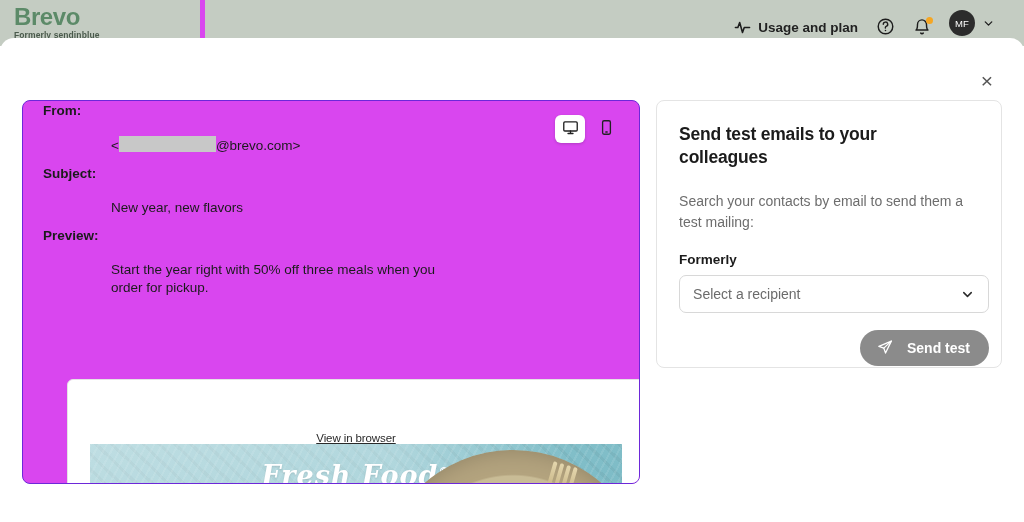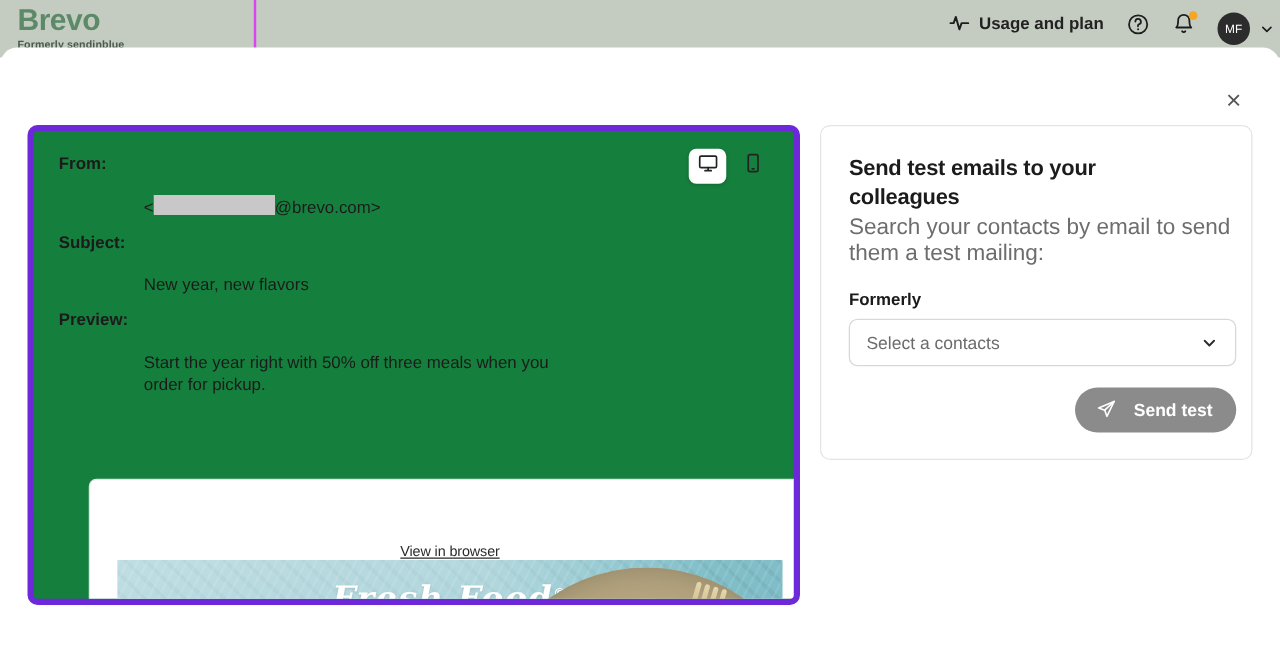--- a/index.html
+++ b/index.html
@@ -16,36 +16,36 @@
     position: absolute; top: 0; left: 0;
     width: 1024px; height: 46px;
     background: #c4ccc2;
     display: flex; align-items: center;
   }
   .brand-zone {
     width: 205px; height: 46px;
     display: flex; flex-direction: column;
     justify-content: center;
     padding-left: 14px;
-    border-right: 2px solid #d946ef;
+    border-right: 5px solid #d946ef;
   }
   .brand-word {
     font-size: 24px; font-weight: 700;
     color: #5c8a68; letter-spacing: -0.4px;
     line-height: 22px;
   }
   .brand-sub {
     font-size: 8.5px; font-weight: 700;
     color: #4a5a4c; letter-spacing: 0.1px;
     margin-top: 2px;
   }
   .topbar-right {
     margin-left: auto;
-    display: flex; align-items: flex-start;
-    gap: 18px; padding-right: 4px;
+    display: flex; align-items: flex-end;
+    gap: 18px; padding-right: 29px;
   }
   .usage-link {
     display: flex; align-items: center; gap: 7px;
     font-size: 13.5px; font-weight: 700; color: #222222;
     cursor: pointer;
   }
   .ic { display: inline-flex; align-items: center; justify-content: center; }
   .bell-wrap { position: relative; display:inline-flex; }
   .bell-dot {
     position: absolute; top: -1px; right: -2px;
@@ -88,26 +88,26 @@
 
   
   .cols {
     display: flex; gap: 16px;
     padding: 0 22px;
   }
 
   
   .preview-card {
     width: 622px; height: 384px;
-    background: #15803d;
-    border: 5px solid #6d28d9;
+    background: #d946ef;
+    border: 1px solid #6d28d9;
     border-radius: 8px;
     position: relative;
     overflow: hidden;
-    padding: 18px 20px 0 20px;
+    padding: 2px 20px 0 20px;
   }
   .meta-row { display: flex; margin-bottom: 11px; font-size: 13.5px; }
   .meta-label {
     font-weight: 700; color: #1b1b1b;
     width: 68px; flex: 0 0 68px;
   }
   .meta-val { color: #1b1b1b; line-height: 18px; margin-top: 33px; }
   .meta-val.wrap { max-width: 330px; }
   .redact {
     display: inline-block; vertical-align: -2px;
@@ -197,22 +197,22 @@
     border: 1px solid #e4e4e4;
     border-radius: 8px;
     padding: 22px 12px 0 22px;
   }
   .test-title {
     font-size: 17.5px; font-weight: 700; color: #1b1b1b;
     line-height: 23px; letter-spacing: -0.2px;
     max-width: 240px;
   }
   .test-desc {
-    margin-top: 2px;
-    font-size: 18px; color: #6d6d6d; line-height: 21px;
+    margin-top: 22px;
+    font-size: 14px; color: #6d6d6d; line-height: 21px;
   }
   .field-label {
     margin-top: 19px;
     font-size: 13.5px; font-weight: 700; color: #1b1b1b;
   }
   .select {
     margin-top: 8px;
     position: relative;
     height: 38px; width: 100%;
     border: 1px solid #d8d8d8; border-radius: 7px;
@@ -358,21 +358,21 @@
 
       </div>
 
       <div class="test-card">
         <div class="test-title">Send test emails to your colleagues</div>
         <div class="test-desc">Search your contacts by email to send them a test mailing:</div>
 
         <div class="field-label">Formerly</div>
 
         <div class="select">
-          <span class="select-text">Select a contacts</span>
+          <span class="select-text">Select a recipient</span>
           <span class="chev">
             <svg width="15" height="15" viewBox="0 0 24 24" fill="none" stroke="#2b2b2b" stroke-width="2.4" stroke-linecap="round" stroke-linejoin="round">
               <path d="M6 9l6 6 6-6"></path>
             </svg>
           </span>
         </div>
 
         <div class="send-row">
           <button class="send-btn">
             <span>

